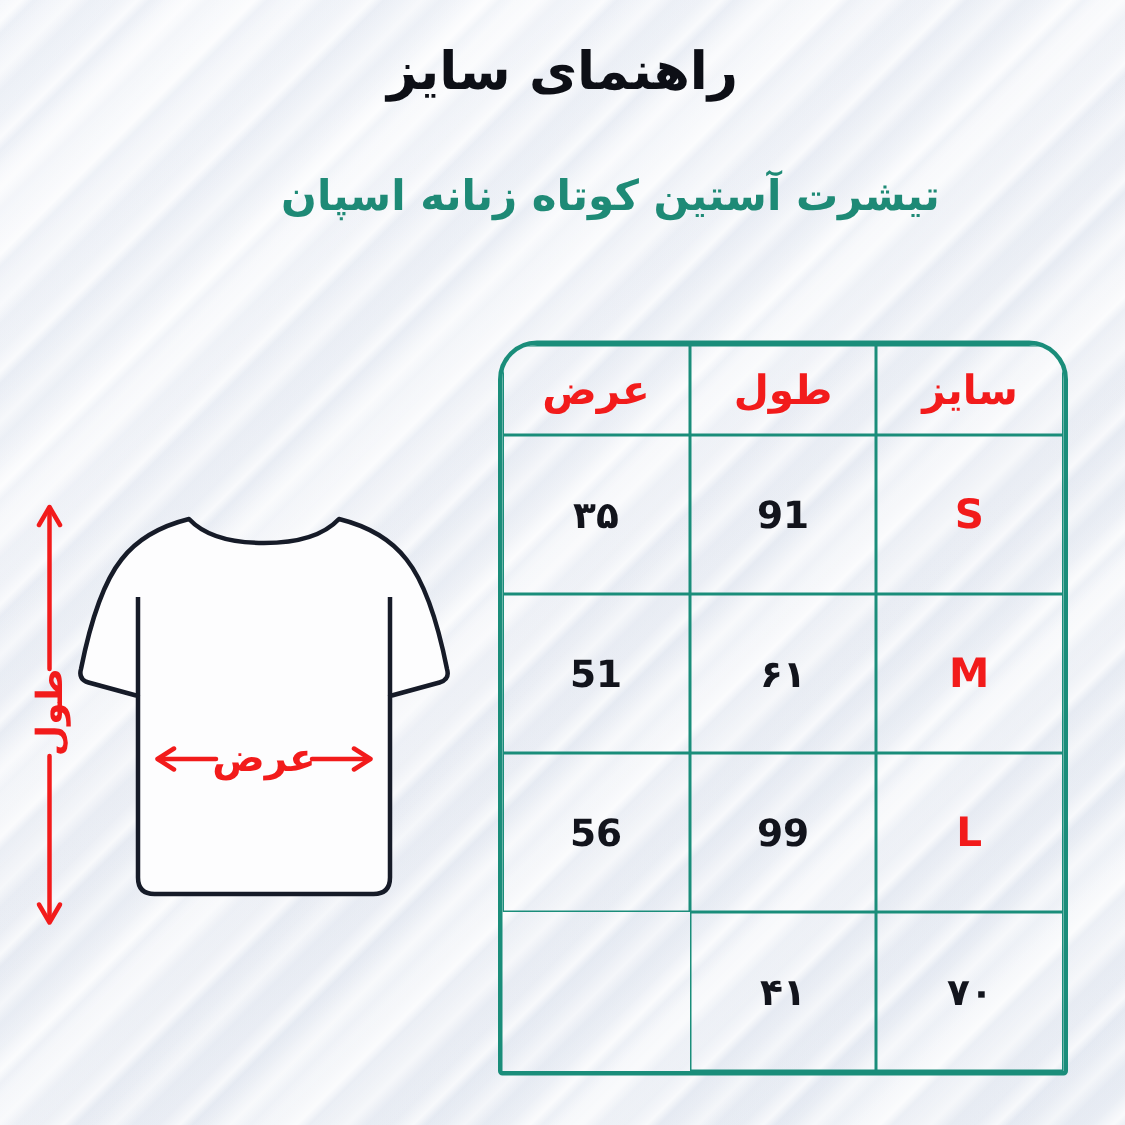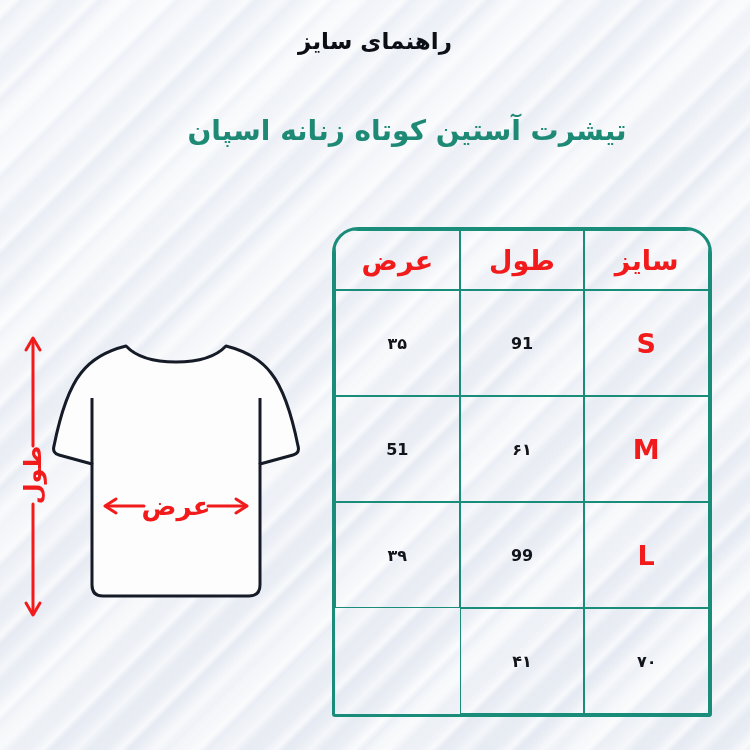--- a/index.html
+++ b/index.html
@@ -16,21 +16,21 @@
         rgba(255,255,255,0.5) 34px, rgba(224,230,240,0.25) 43px,
         rgba(255,255,255,0) 55px),
       repeating-linear-gradient(135deg,
         rgba(255,255,255,0) 0px, rgba(230,235,243,0.35) 60px,
         rgba(255,255,255,0.6) 95px, rgba(255,255,255,0) 140px),
       linear-gradient(160deg,#f5f7fb 0%,#eceff5 55%,#e9edf4 100%);
   }
   .title{
     position:absolute;top:28px;left:0;width:100%;margin:0;
     text-align:center;direction:rtl;
-    font-size:23px;font-weight:700;color:#0d0f16;letter-spacing:0;
+    font-size:35px;font-weight:700;color:#0d0f16;letter-spacing:0;
   }
   .subtitle{
     position:absolute;top:114px;left:0;width:100%;margin:0;
     text-align:center;direction:rtl;
     font-size:28px;font-weight:700;color:#1e8a76;padding-left:32px;
   }
   .diagram{
     position:absolute;left:20px;top:330px;width:296px;height:296px;
   }
   .diagram svg{width:100%;height:100%;display:block;}
@@ -43,21 +43,21 @@
     border:3px solid #1a8d7a;
     border-radius:26px 26px 3px 3px;
     overflow:hidden;
     background:transparent;
   }
   .cell{
     border:1px solid #1a8d7a;
     display:flex;align-items:center;justify-content:center;
   }
   .th{color:#f21b1b;font-size:27px;font-weight:700;}
-  .td-num{color:#12141c;font-size:16px;font-weight:700;direction:ltr;}
+  .td-num{color:#12141c;font-size:25px;font-weight:700;direction:ltr;}
   .td-size{color:#f21b1b;font-size:27px;font-weight:700;letter-spacing:1px;}
   .svg-label{font-family:"DejaVu Sans",sans-serif;font-weight:700;fill:#f21b1b;}
 </style>
 </head>
 <body>
 
 <div class="canvas">
 
   <h1 class="title">راهنمای سایز</h1>
   <h2 class="subtitle">تیشرت  آستین کوتاه زنانه اسپان</h2>
@@ -107,19 +107,19 @@
     <div class="cell td-size">S</div>
     <div class="cell td-num">91</div>
     <div class="cell td-num">۳۵</div>
 
     <div class="cell td-size">M</div>
     <div class="cell td-num">۶۱</div>
     <div class="cell td-num">51</div>
 
     <div class="cell td-size">L</div>
     <div class="cell td-num">99</div>
-    <div class="cell td-num">۳۹</div>
+    <div class="cell td-num">56</div>
 
     <div class="cell td-num">۷۰</div>
     <div class="cell td-num">۴۱</div>
   </div>
 
 </div>
 
 </body></html>

